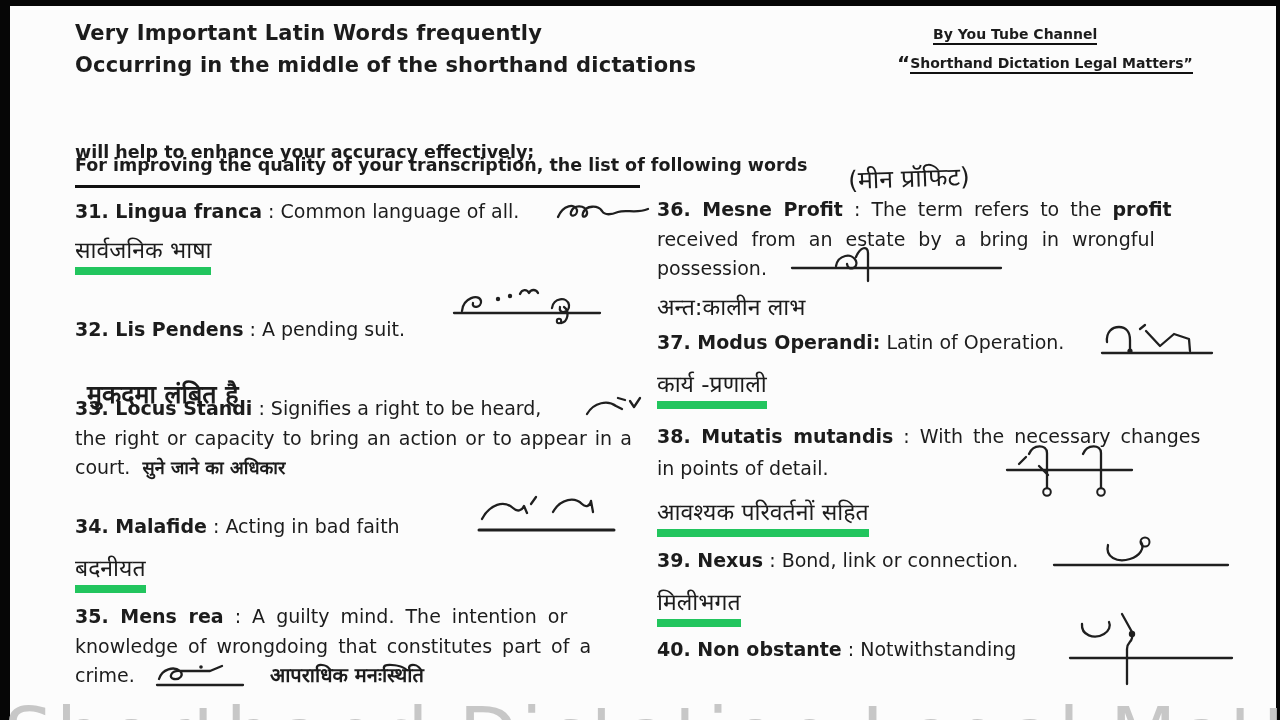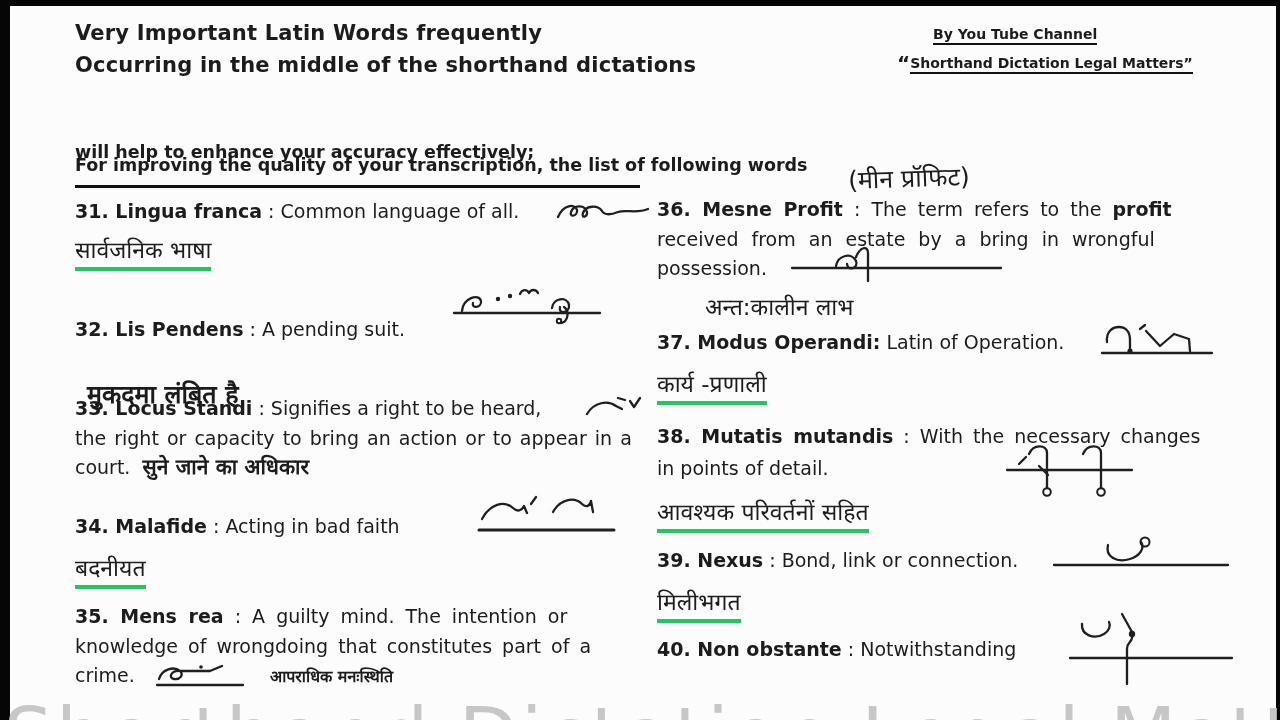--- a/index.html
+++ b/index.html
@@ -23,22 +23,22 @@
   .byline .u { border-bottom:2px solid #111; padding-bottom:1px; }
   .quote-open { font-size:20px; vertical-align:-2px; }
 
   .intro { left:75px; font-size:17.5px; font-weight:bold; }
 
   .divider { left:75px; top:185px; width:565px; height:3px; background:#111; }
 
   .entry { font-size:19px; line-height:29.5px; white-space:nowrap; }
   .para { white-space:normal; }
   .hindi { font-size:23px; }
-  .hindi.u { border-bottom:4px solid #22c55e; padding-bottom:2px; display:inline-block; }
-  .hindi-inline-b { font-weight:bold; font-size:21px; }
+  .hindi.u { border-bottom:8px solid #22c55e; padding-bottom:2px; display:inline-block; }
+  .hindi-inline-b { font-weight:bold; font-size:18px; }
 
   svg.sh { position:absolute; overflow:visible; }
   svg.sh path { fill:none; stroke:#1f1f1f; stroke-width:2.3; stroke-linecap:round; stroke-linejoin:round; }
   svg.sh .thick { stroke-width:3; }
   svg.sh .dot { fill:#1f1f1f; stroke:none; }
   svg.sh .ring { fill:none; stroke:#1f1f1f; stroke-width:2; }
   svg.sh-inline { overflow:visible; vertical-align:-6px; }
   svg.sh-inline path { fill:none; stroke:#1f1f1f; stroke-width:2.3; stroke-linecap:round; stroke-linejoin:round; }
   svg.sh-inline .dot { fill:#1f1f1f; stroke:none; }
 
@@ -124,36 +124,36 @@
 <div class="abs entry para" style="left:75px; top:602px; width:578px;">
   <div class="ws5"><span class="b">35. Mens rea</span><span> :  A guilty mind. The intention or</span></div>
   <div class="ws4">knowledge of wrongdoing that constitutes part of a</div>
   <div>
     <span>crime.</span>
     <svg class="sh-inline" width="95" height="26" viewBox="0 0 95 26" style="margin:0 14px;">
       <path d="M2,23 H88"></path>
       <path d="M4,17 C7,7 19,4 25,9 c4,4 0,9 -6,8 c-6,-1 -3,-9 6,-8 L55,9 l12,-5"></path>
       <circle class="dot" cx="46" cy="5" r="1.8"></circle>
     </svg>
-    <span class="hindi-inline-b" style="font-size:16px;">आपराधिक मनःस्थिति</span>
+    <span class="hindi-inline-b" style="font-size:20px;">आपराधिक मनःस्थिति</span>
   </div>
 </div>
 
 <div class="abs hindi" style="left:848px; top:160px; font-size:25px; transform:rotate(-2deg);">(मीन प्रॉफिट)</div>
 <div class="abs entry para" style="left:657px; top:195px; width:576px;">
   <div class="ws5"><span class="b">36. Mesne Profit</span><span> : The term refers to the </span><span class="b">profit</span></div>
   <div class="ws7">received from an estate by a bring in wrongful</div>
   <div>possession.</div>
 </div>
 <svg class="sh" style="left:790px; top:237px;" width="215" height="46" viewBox="0 0 215 46">
   <path d="M2,31 H211"></path>
   <path d="M46,29 c2,-11 16,-14 20,-5 c3,7 -8,11 -9,3"></path>
   <path d="M66,20 C70,10 78,8 78,16 L78,44"></path>
 </svg>
-<div class="abs hindi" style="left:657px; top:290px;margin-left:48px;">अन्त:कालीन लाभ</div>
+<div class="abs hindi" style="left:657px; top:290px;">अन्त:कालीन लाभ</div>
 
 <div class="abs entry" style="left:657px; top:328px;">
   <span class="b">37. Modus Operandi:</span><span> Latin of Operation.</span>
 </div>
 <svg class="sh" style="left:1100px; top:318px;" width="115" height="44" viewBox="0 0 115 44">
   <path d="M7,24 c-1,-10 5,-15 12,-15 c7,0 11,5 11,13 L30,33"></path>
   <circle class="dot" cx="30" cy="33" r="2.6"></circle>
   <path d="M40,11 l5,-4"></path>
   <path d="M46,13 L60,28 L74,16 L89,21 L90,33"></path>
   <path d="M2,35 H112"></path>

